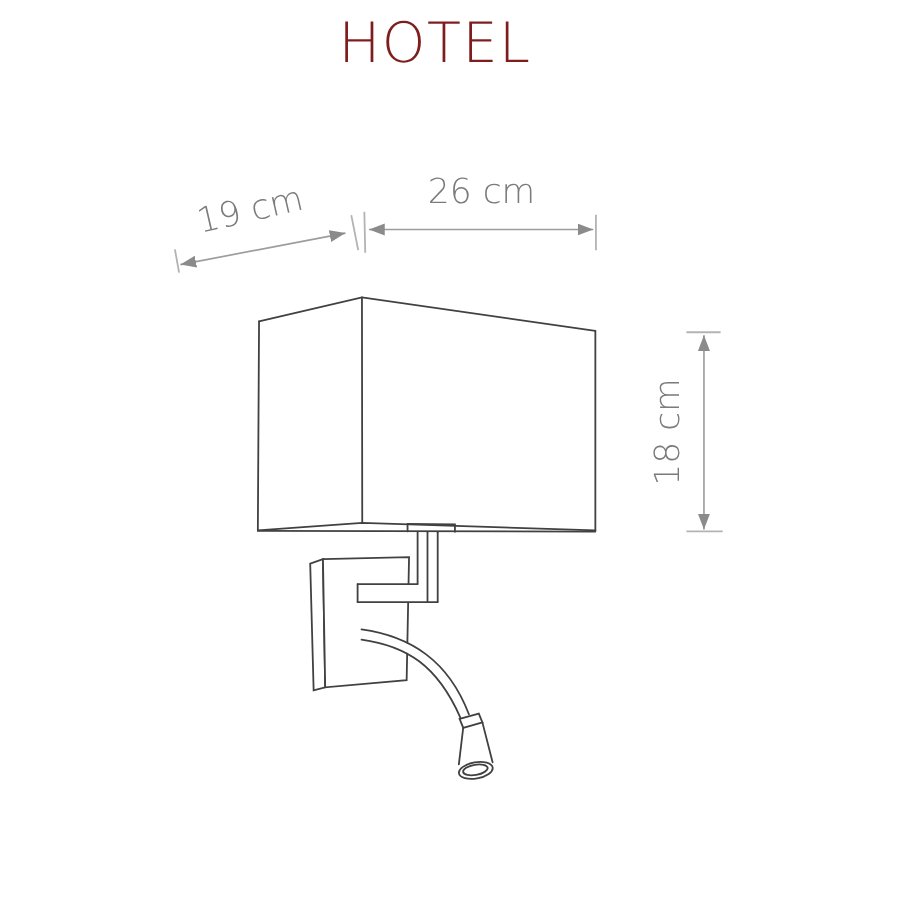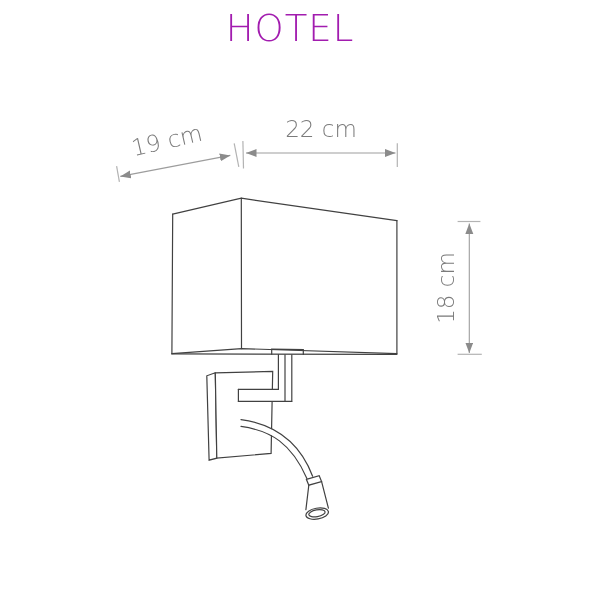--- a/index.html
+++ b/index.html
@@ -23,21 +23,21 @@
     height: 600px;
   }
   .product-title {
     position: absolute;
     left: 290px;
     top: 10px;
     transform: translateX(-50%);
     font-size: 37px;
     font-weight: 200;
     letter-spacing: 1px;
-    color: #a21caf;
+    color: #7f1d1d;
     white-space: nowrap;
     line-height: 1;
   }
   .dim-label {
     position: absolute;
     font-size: 23px;
     font-weight: 300;
     color: #7b7b7b;
     white-space: nowrap;
     line-height: 1;
@@ -59,21 +59,21 @@
   }
 </style>
 </head>
 <body>
 
 <div class="canvas">
 
   <div class="product-title">HOTEL</div>
 
   <div class="dim-label dim-depth">19 cm</div>
-  <div class="dim-label dim-width">22 cm</div>
+  <div class="dim-label dim-width">26 cm</div>
   <div class="dim-label dim-height">18 cm</div>
 
   <svg class="drawing-svg" viewBox="0 0 600 600" xmlns="http://www.w3.org/2000/svg">
     <defs>
       <marker id="arrE" markerUnits="userSpaceOnUse" markerWidth="12" markerHeight="10" refX="10.5" refY="4" orient="auto">
         <path d="M0,0 L10.5,4 L0,8 Z" fill="#8b8b8b"></path>
       </marker>
       <marker id="arrS" markerUnits="userSpaceOnUse" markerWidth="12" markerHeight="10" refX="10.5" refY="4" orient="auto-start-reverse">
         <path d="M0,0 L10.5,4 L0,8 Z" fill="#8b8b8b"></path>
       </marker>

